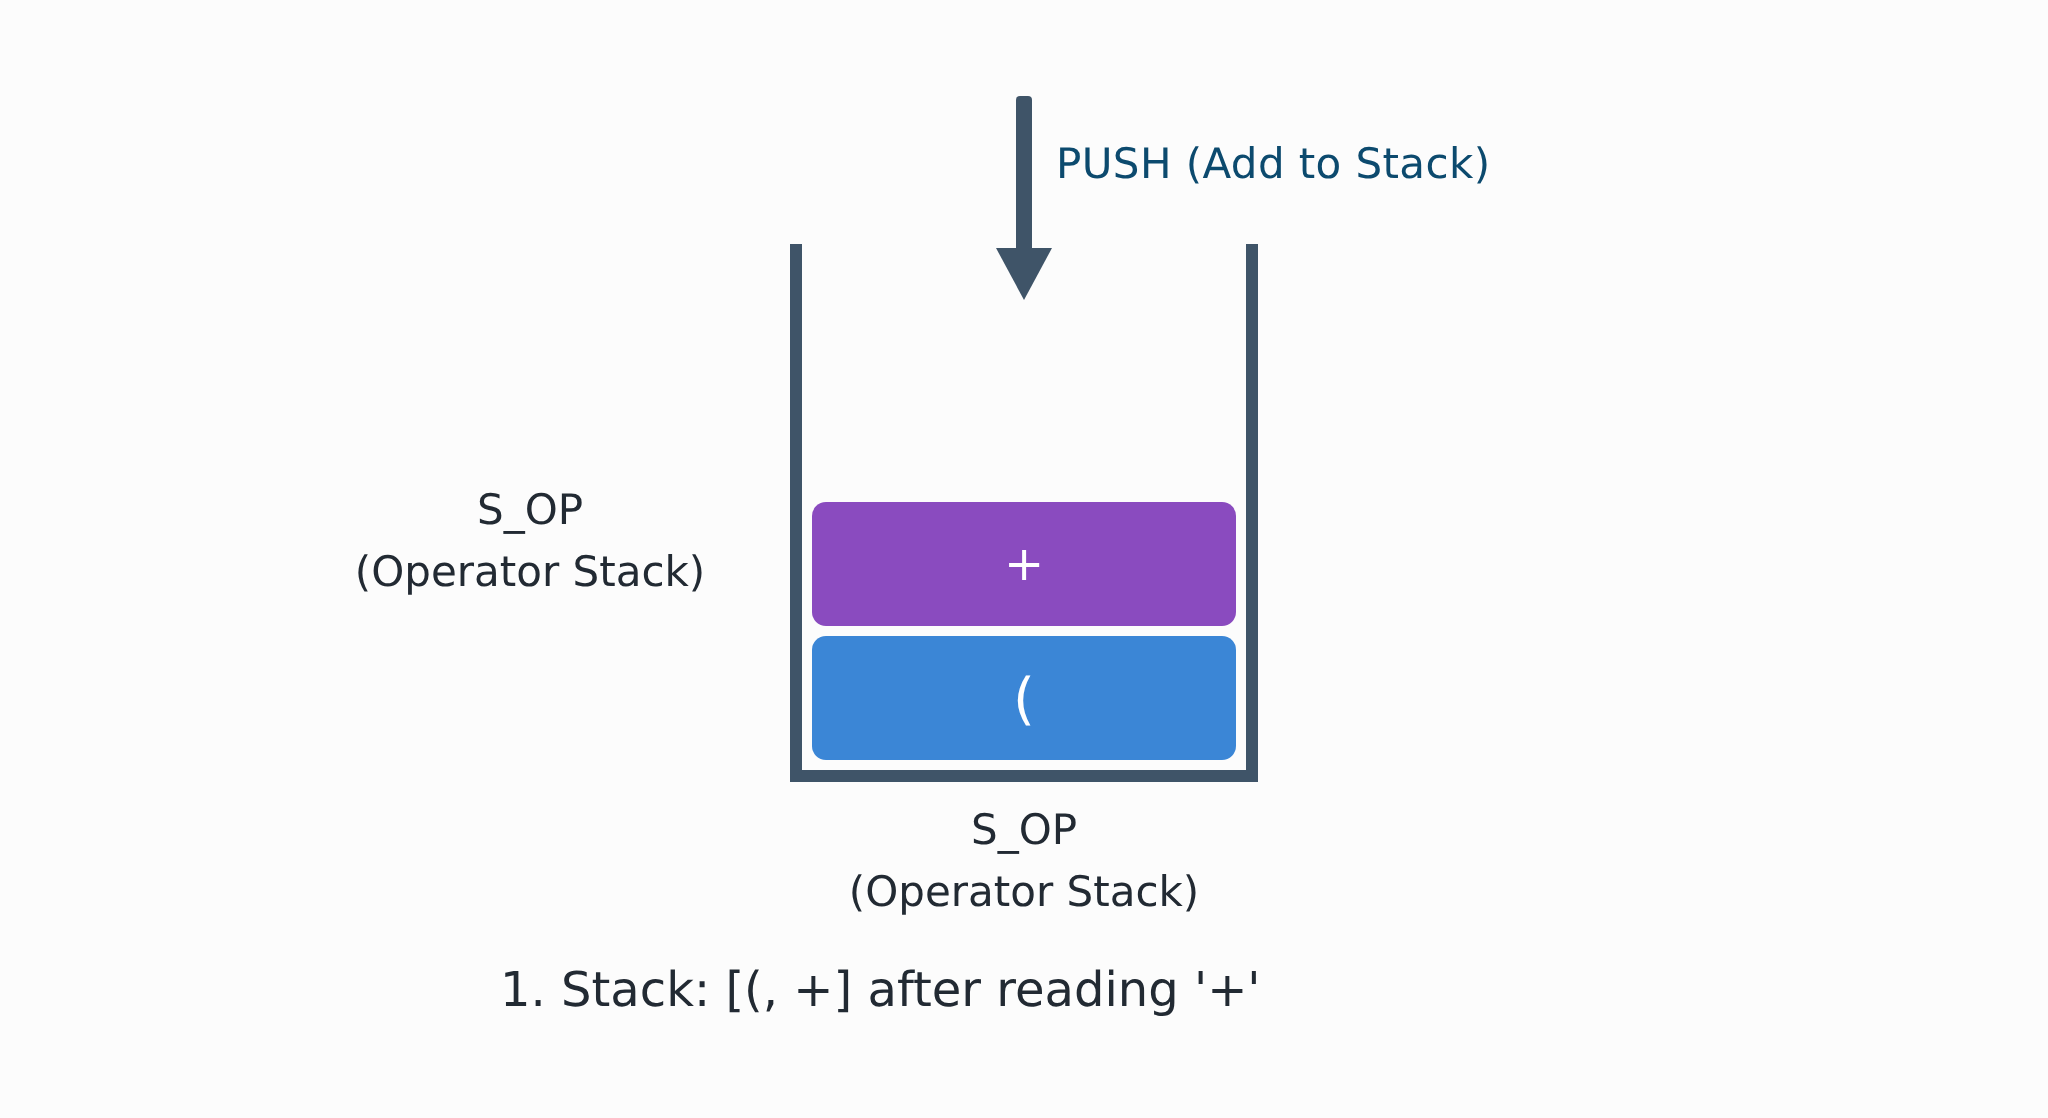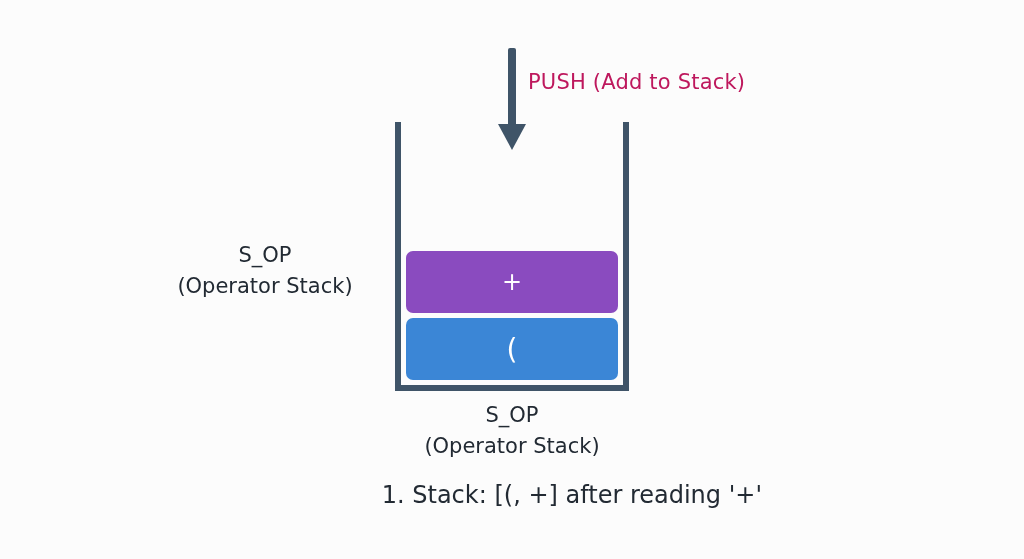--- a/index.html
+++ b/index.html
@@ -27,21 +27,21 @@
     .arrow-head {
       left: 498px; top: 124px;
       width: 0; height: 0;
       border-left: 14px solid transparent;
       border-right: 14px solid transparent;
       border-top: 26px solid #3f5468;
     }
     .push-label {
       left: 528px; top: 70px;
       font-size: 21px;
-      color: #be185d;
+      color: #0c4a6e;
       white-space: nowrap;
       letter-spacing: 0.2px;
     }
 
     
     .wall-left {
       left: 395px; top: 122px;
       width: 6px; height: 269px;
       background: #3f5468;
     }
@@ -81,23 +81,23 @@
     }
     .bottom-label {
       left: 362px; top: 400px;
       width: 300px;
       text-align: center;
       font-size: 21px;
       line-height: 31px;
       color: #222a33;
     }
     .caption {
-      left: 262px; top: 481px;
+      left: 250px; top: 481px;
       width: 500px;
-      text-align: right;
+      text-align: left;
       font-size: 24px;
       color: #222a33;
       white-space: nowrap;
     }
   </style>
 </head>
 <body>
 
 <div class="abs arrow-shaft"></div>
 <div class="abs arrow-head"></div>

